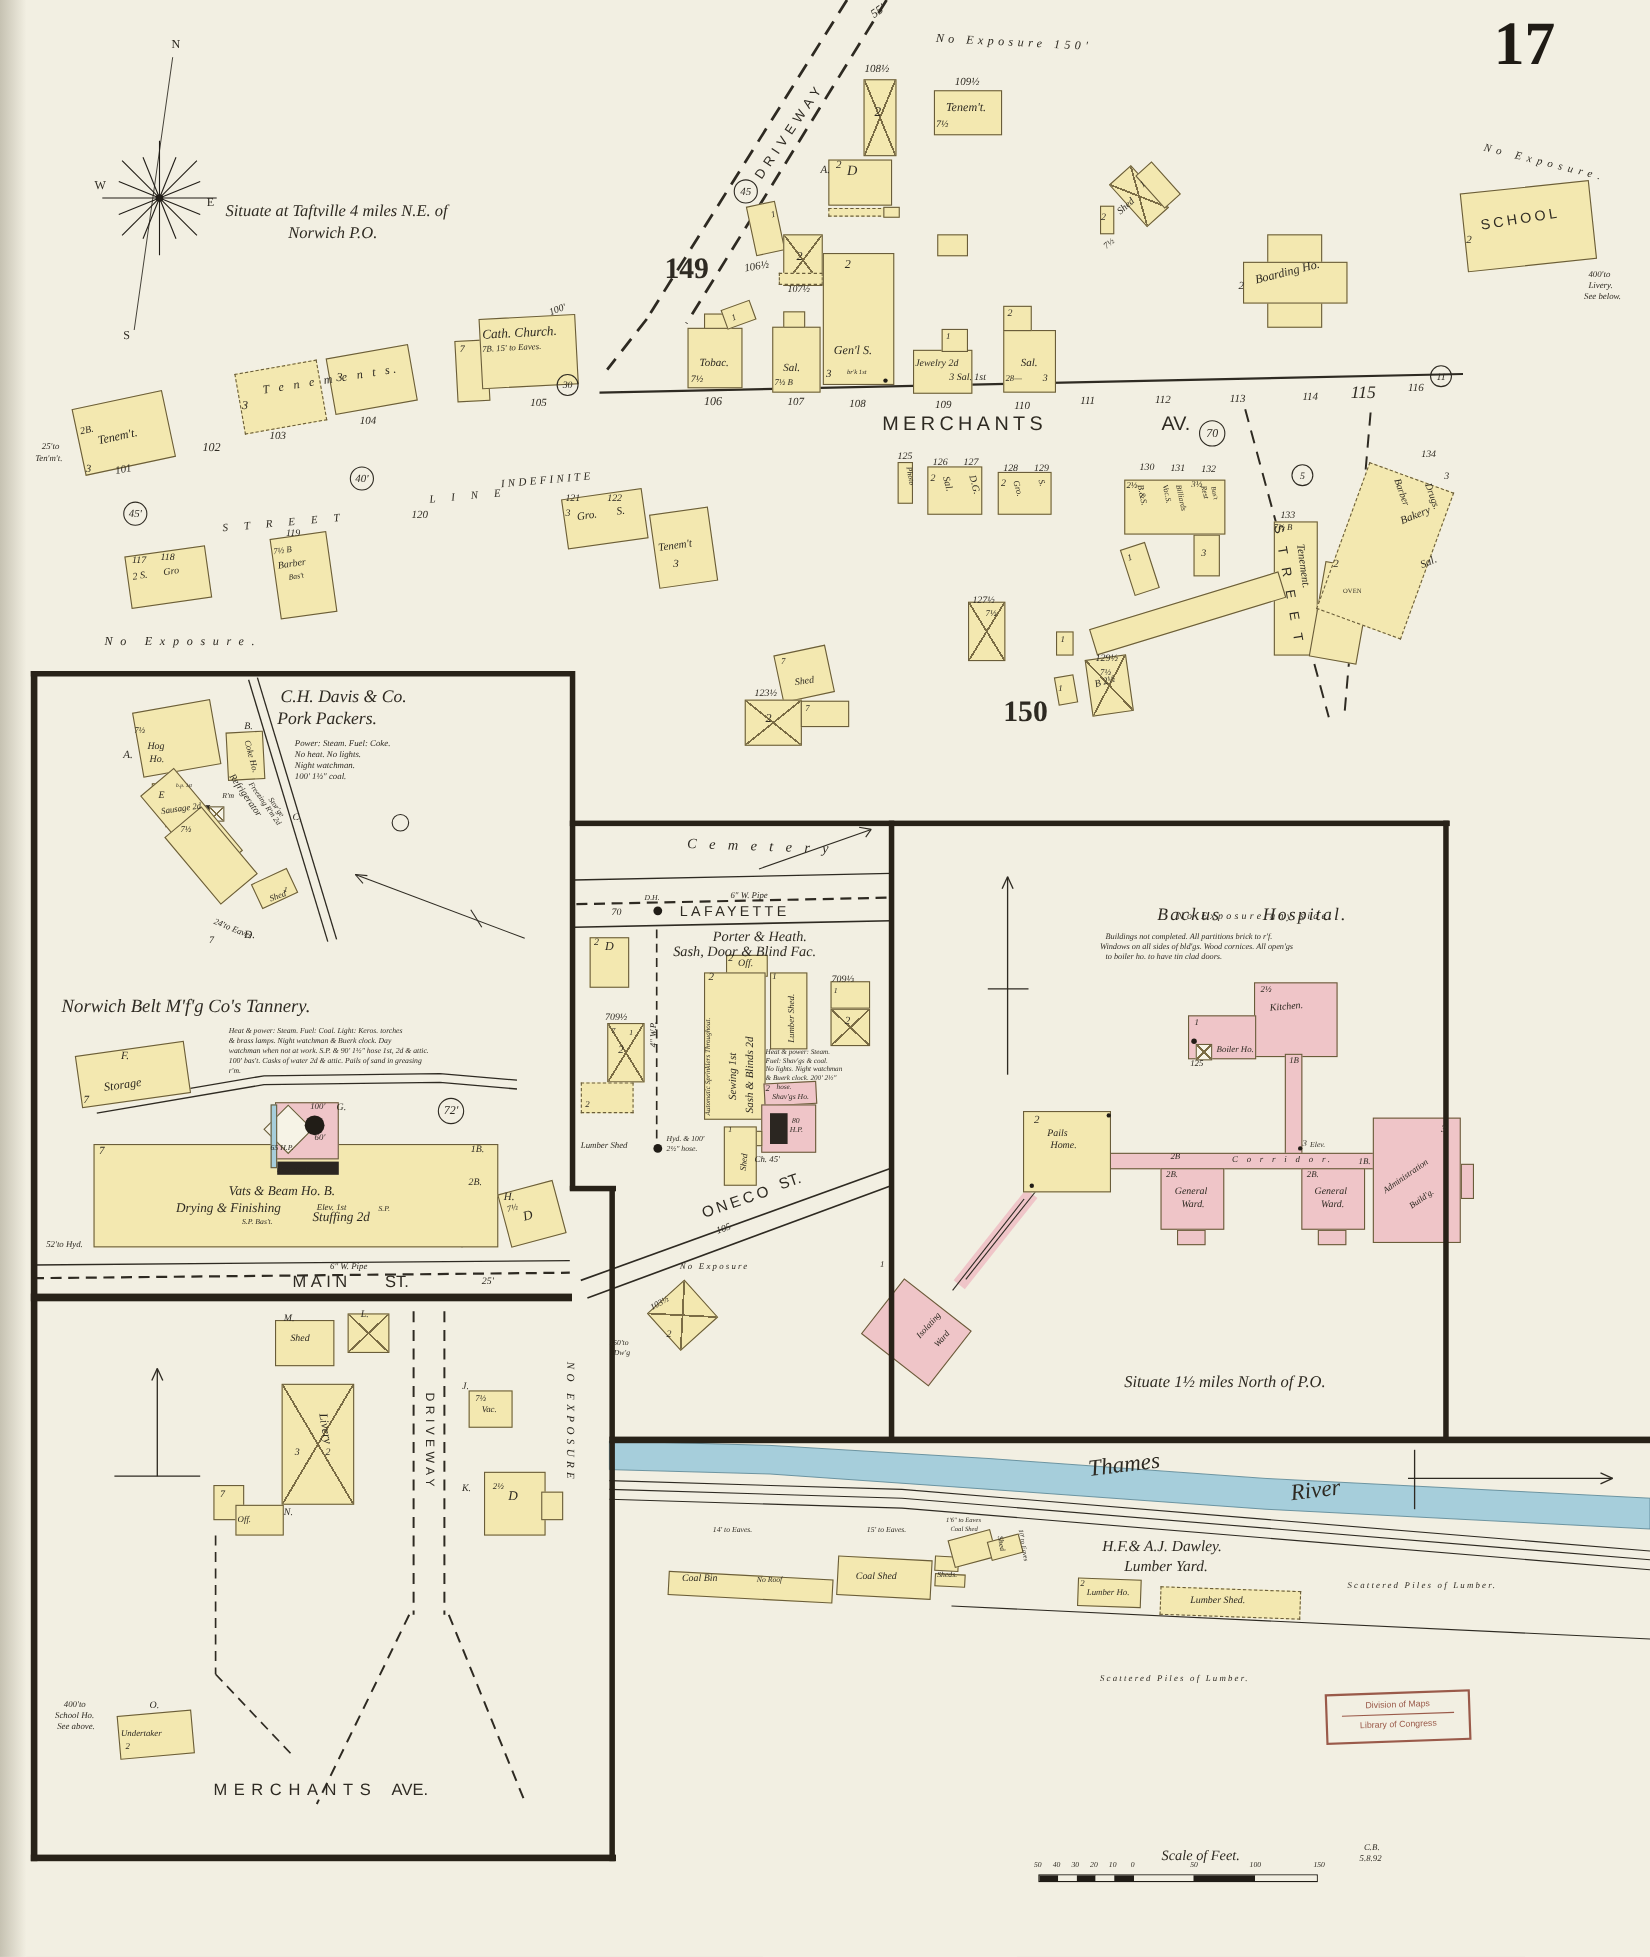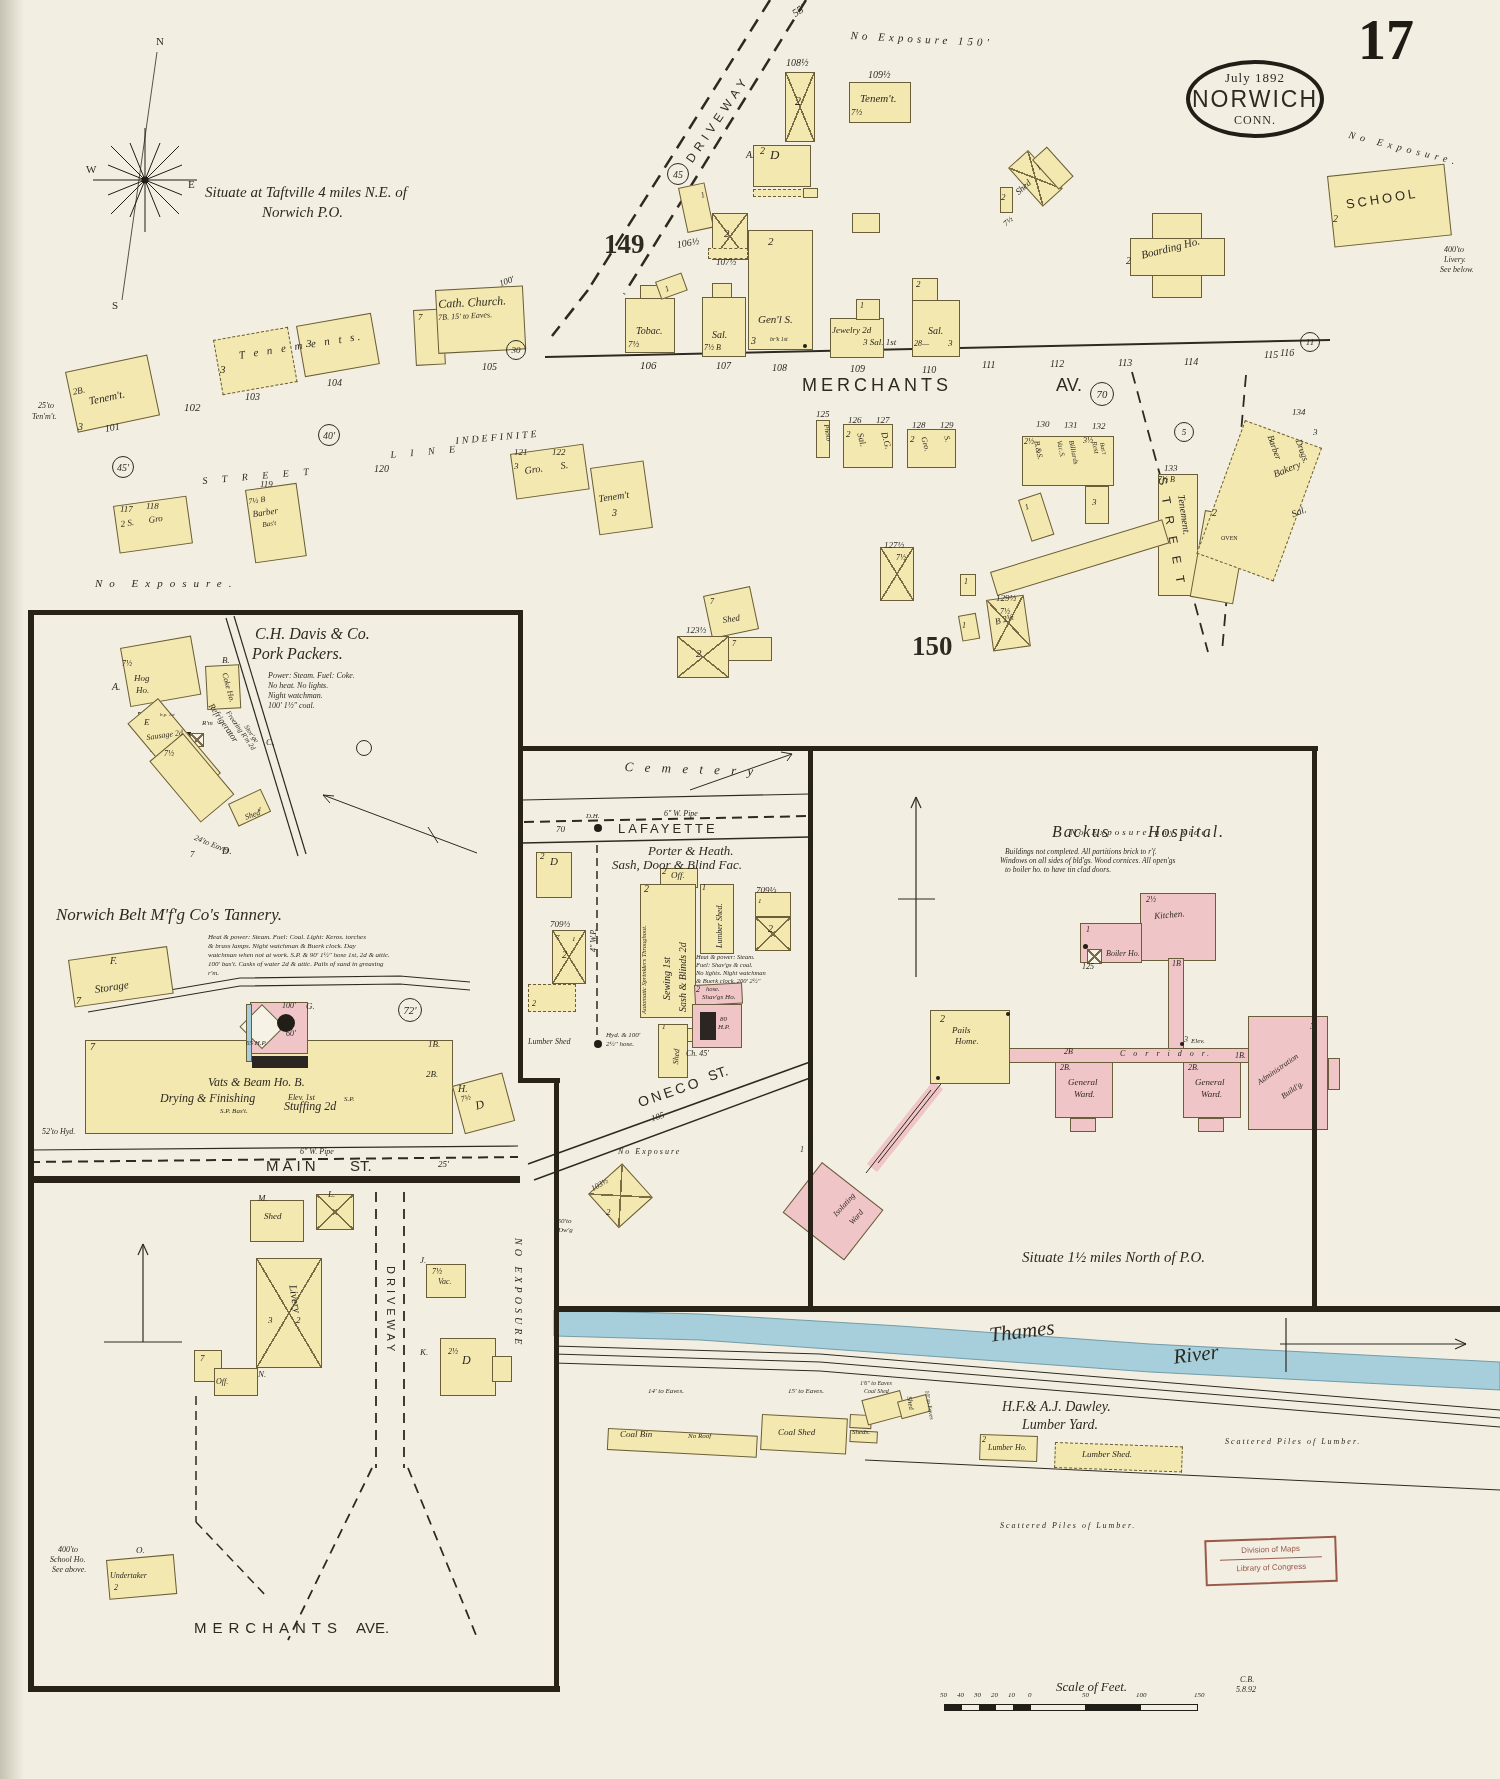--- a/index.html
+++ b/index.html
@@ -95,25 +95,20 @@
       <line x1="938" y1="1085" x2="872" y2="1168" stroke="#efc5c8" stroke-width="13"></line>
       <line x1="944" y1="1080" x2="878" y2="1163" stroke="#2e2a22" stroke-width="1"></line>
       <line x1="931" y1="1090" x2="866" y2="1173" stroke="#2e2a22" stroke-width="1"></line>
       <line x1="100" y1="1066" x2="440" y2="1066" stroke="#2e2a22" stroke-width="1" stroke-dasharray="6,4"></line>
       <line x1="380" y1="1044" x2="380" y2="1064" stroke="#2e2a22" stroke-width="1" stroke-dasharray="6,4"></line>
       <line x1="420" y1="1108" x2="420" y2="1134" stroke="#2e2a22" stroke-width="1" stroke-dasharray="6,4"></line>
     </svg>
 
   <div class="sheetno">17</div>
 
-  <div class="badge">
-    <div class="b1">July 1892</div>
-    <div class="b2">NORWICH</div>
-    <div class="b3">CONN.</div>
-  </div>
 
   <svg class="compass" width="120" height="120" viewBox="-60 -60 120 120">
     <g stroke="#211d17" stroke-width="1">
       <line x1="0" y1="-52" x2="0" y2="52"></line>
         <line x1="-52" y1="0" x2="52" y2="0"></line>
       <line x1="-34" y1="-34" x2="34" y2="34"></line>
         <line x1="-34" y1="34" x2="34" y2="-34"></line>
       <line x1="-15" y1="-37" x2="15" y2="37"></line>
         <line x1="-37" y1="-15" x2="37" y2="15"></line>
       <line x1="-15" y1="37" x2="15" y2="-37"></line>
@@ -330,21 +325,21 @@
     <div class="t i" style="left: 948px; top: 339px; font-size: 9px;">3</div>
     <div class="t i" style="left: 640px; top: 360px; font-size: 11px;">106</div>
     <div class="t i" style="left: 716px; top: 361px; font-size: 10px;">107</div>
     <div class="t i" style="left: 772px; top: 363px; font-size: 10px;">108</div>
     <div class="t i" style="left: 850px; top: 364px; font-size: 10px;">109</div>
     <div class="t i" style="left: 922px; top: 365px; font-size: 10px;">110</div>
     <div class="t i" style="left: 982px; top: 360px; font-size: 10px;">111</div>
     <div class="t i" style="left: 1050px; top: 359px; font-size: 10px;">112</div>
     <div class="t i" style="left: 1118px; top: 358px; font-size: 10px;">113</div>
     <div class="t i" style="left: 1184px; top: 357px; font-size: 10px;">114</div>
-    <div class="t i" style="left: 1228px; top: 350px; font-size: 10px; margin-left: 36px;">115</div>
+    <div class="t i" style="left: 1228px; top: 350px; font-size: 16px;">115</div>
     <div class="t i" style="left: 1280px; top: 348px; font-size: 10px;">116</div>
     <div class="t sans" style="left: 802px; top: 376px; font-size: 18px; letter-spacing: 4px;">MERCHANTS</div>
     <div class="t sans" style="left: 1056px; top: 376px; font-size: 18px;">AV.</div>
     <div class="t i" style="left: 816px; top: 410px; font-size: 9px;">125</div>
     <div class="t i" style="left: 829px; top: 424px; font-size: 7px; transform: rotate(80deg);">Photo</div>
     <div class="t i" style="left: 848px; top: 416px; font-size: 9px;">126</div>
     <div class="t i" style="left: 876px; top: 416px; font-size: 9px;">127</div>
     <div class="t i" style="left: 846px; top: 430px; font-size: 9px;">2</div>
     <div class="t i" style="left: 864px; top: 432px; font-size: 9px; transform: rotate(75deg);">Sal.</div>
     <div class="t i" style="left: 888px; top: 431px; font-size: 9px; transform: rotate(75deg);">D.G.</div>

